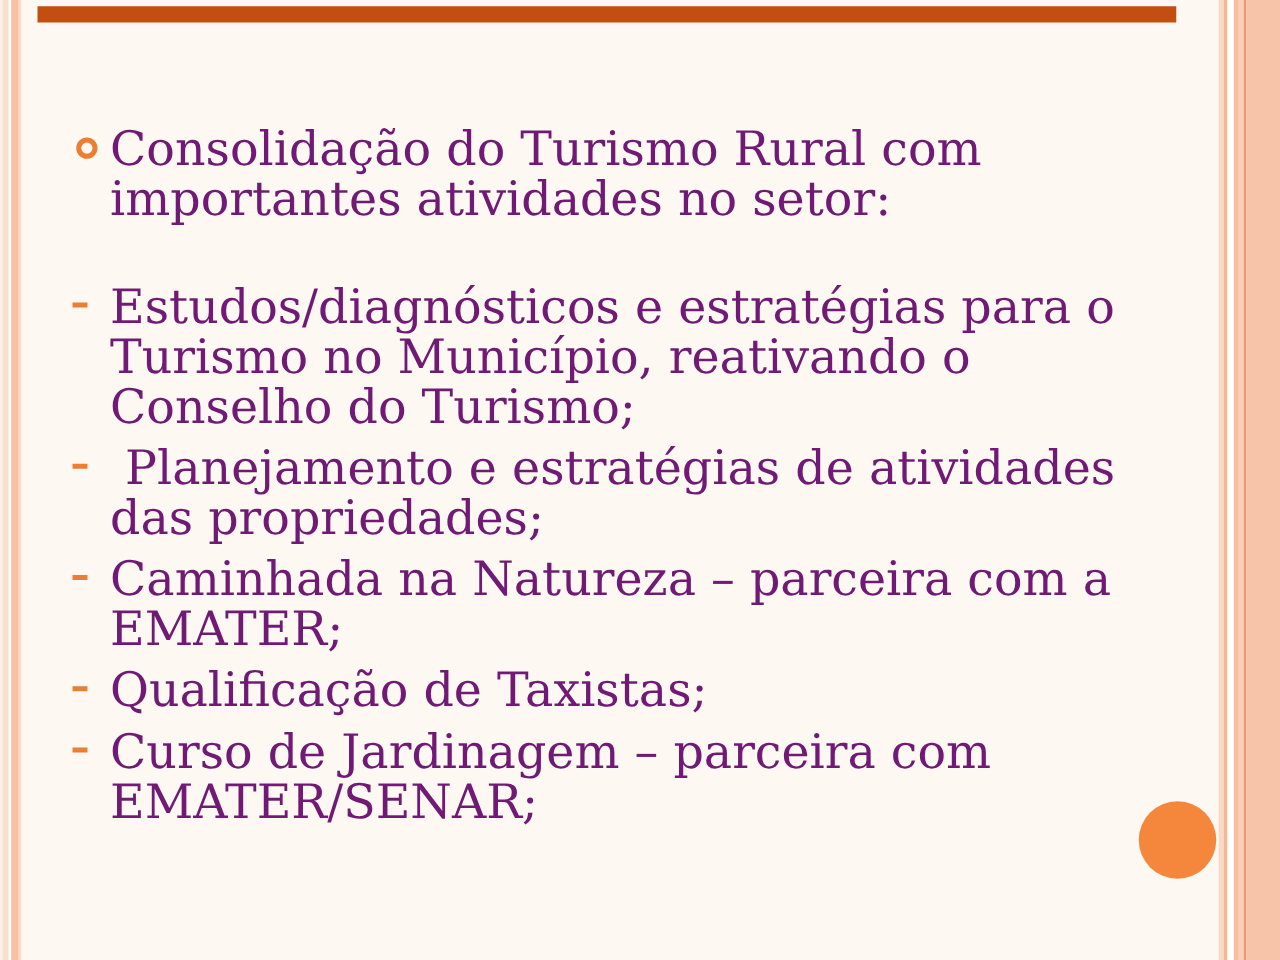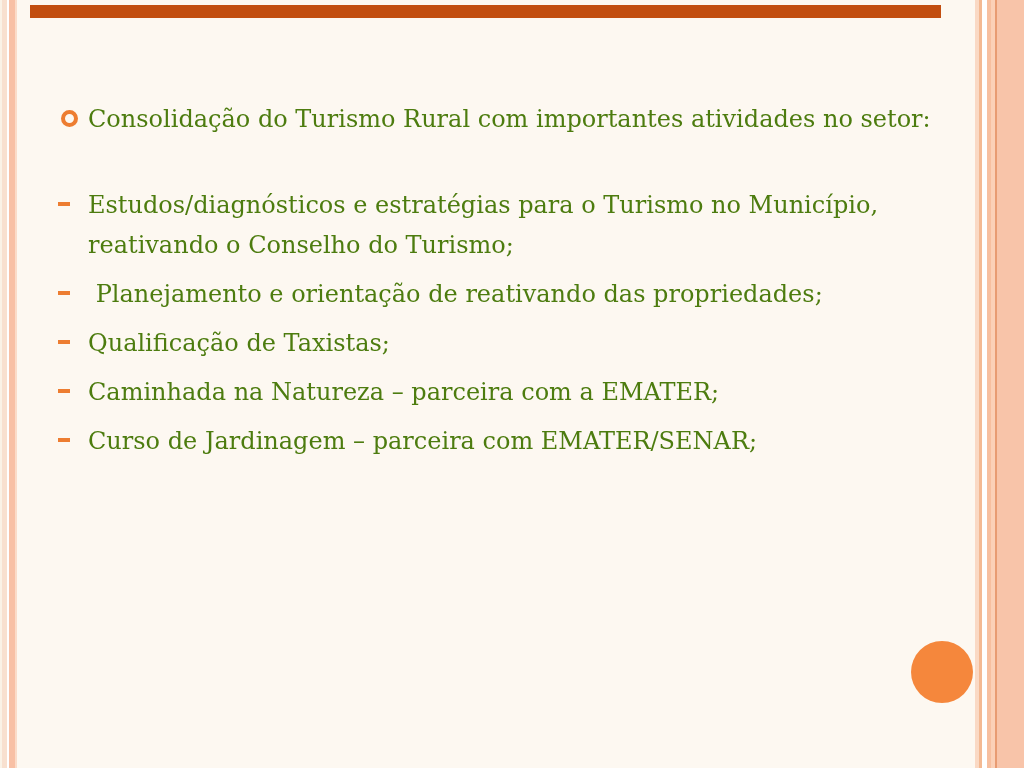--- a/index.html
+++ b/index.html
@@ -43,22 +43,22 @@
     position:absolute;
     left:911px;top:641px;width:62px;height:62px;
     border-radius:50%;
     background:#F5873C;
   }
 
   
   .content{
     position:absolute;
     left:58px;top:99px;width:882px;
-    color:#4d7c0f;
-    font-size:24px;
+    color:#701a75;
+    font-size:38px;
     line-height:40px;
   }
   .item{display:flex;margin-bottom:9px;}
   .item.first{margin-bottom:46px;}
   .marker-col{flex:0 0 30px;}
   .ring{
     display:block;
     width:9px;height:9px;
     border:4px solid #ED7D31;
     border-radius:50%;
@@ -112,35 +112,35 @@
       <span class="marker-col">
           <span class="dash"></span>
         </span>
       <span class="item-text">Estudos/diagnósticos e estratégias para o Turismo no Município, reativando o Conselho do Turismo;</span>
     </div>
 
     <div class="item">
       <span class="marker-col">
           <span class="dash"></span>
         </span>
-      <span class="item-text"> Planejamento e orientação de reativando das propriedades;</span>
+      <span class="item-text"> Planejamento e estratégias de atividades das propriedades;</span>
+    </div>
+
+    <div class="item">
+      <span class="marker-col">
+          <span class="dash"></span>
+        </span>
+      <span class="item-text">Caminhada na Natureza – parceira com a EMATER;</span>
     </div>
 
     <div class="item">
       <span class="marker-col">
           <span class="dash"></span>
         </span>
       <span class="item-text">Qualificação de Taxistas;</span>
-    </div>
-
-    <div class="item">
-      <span class="marker-col">
-          <span class="dash"></span>
-        </span>
-      <span class="item-text">Caminhada na Natureza – parceira com a EMATER;</span>
     </div>
 
     <div class="item">
       <span class="marker-col">
           <span class="dash"></span>
         </span>
       <span class="item-text">Curso de Jardinagem – parceira com EMATER/SENAR;</span>
     </div>
 
 

